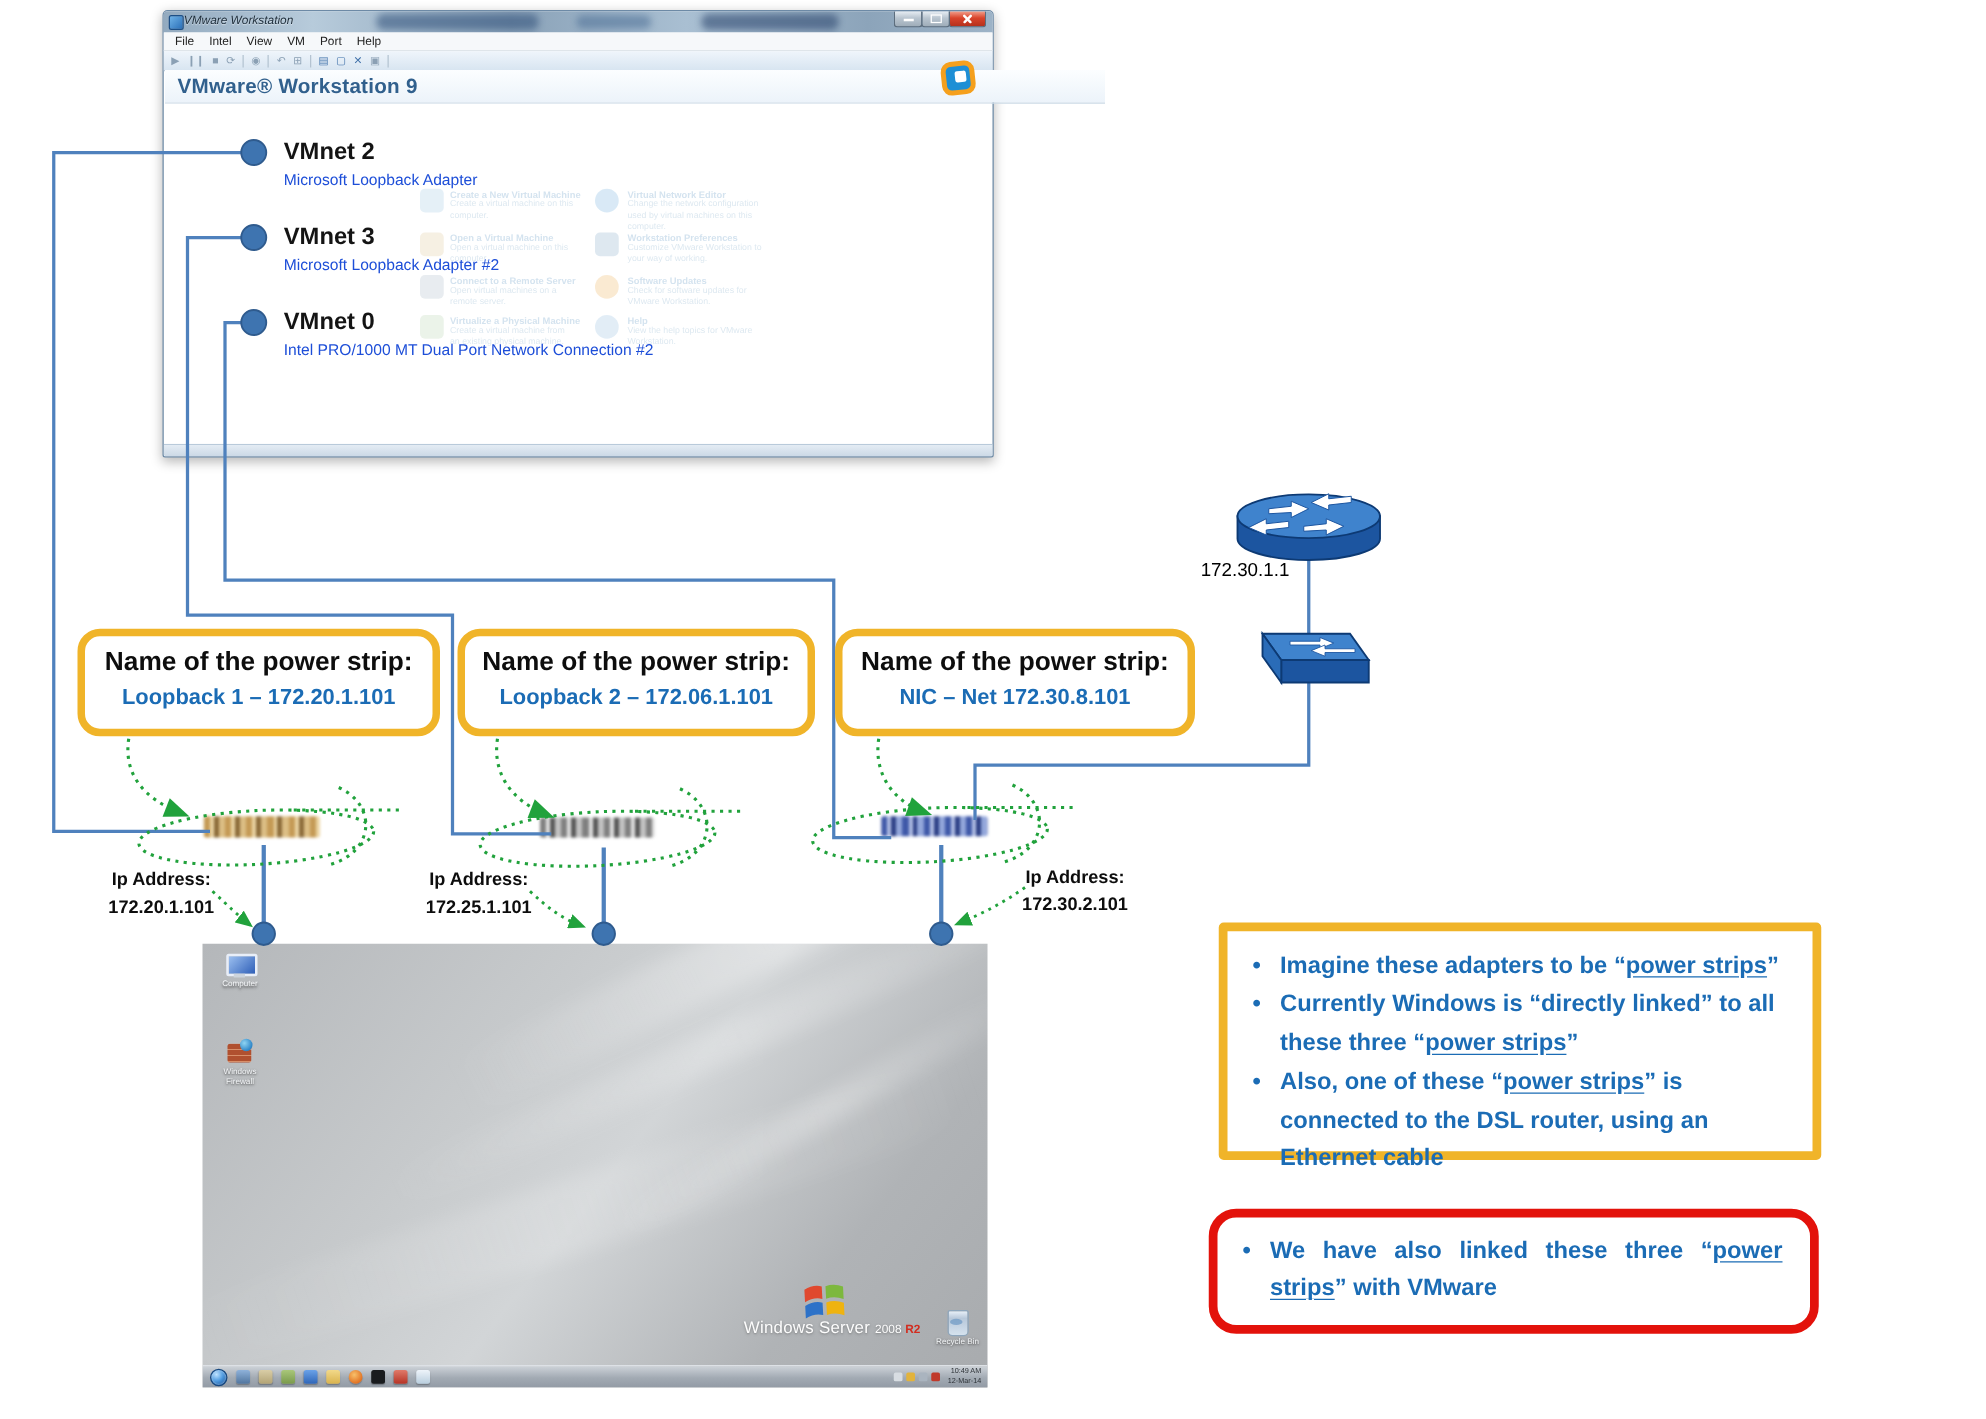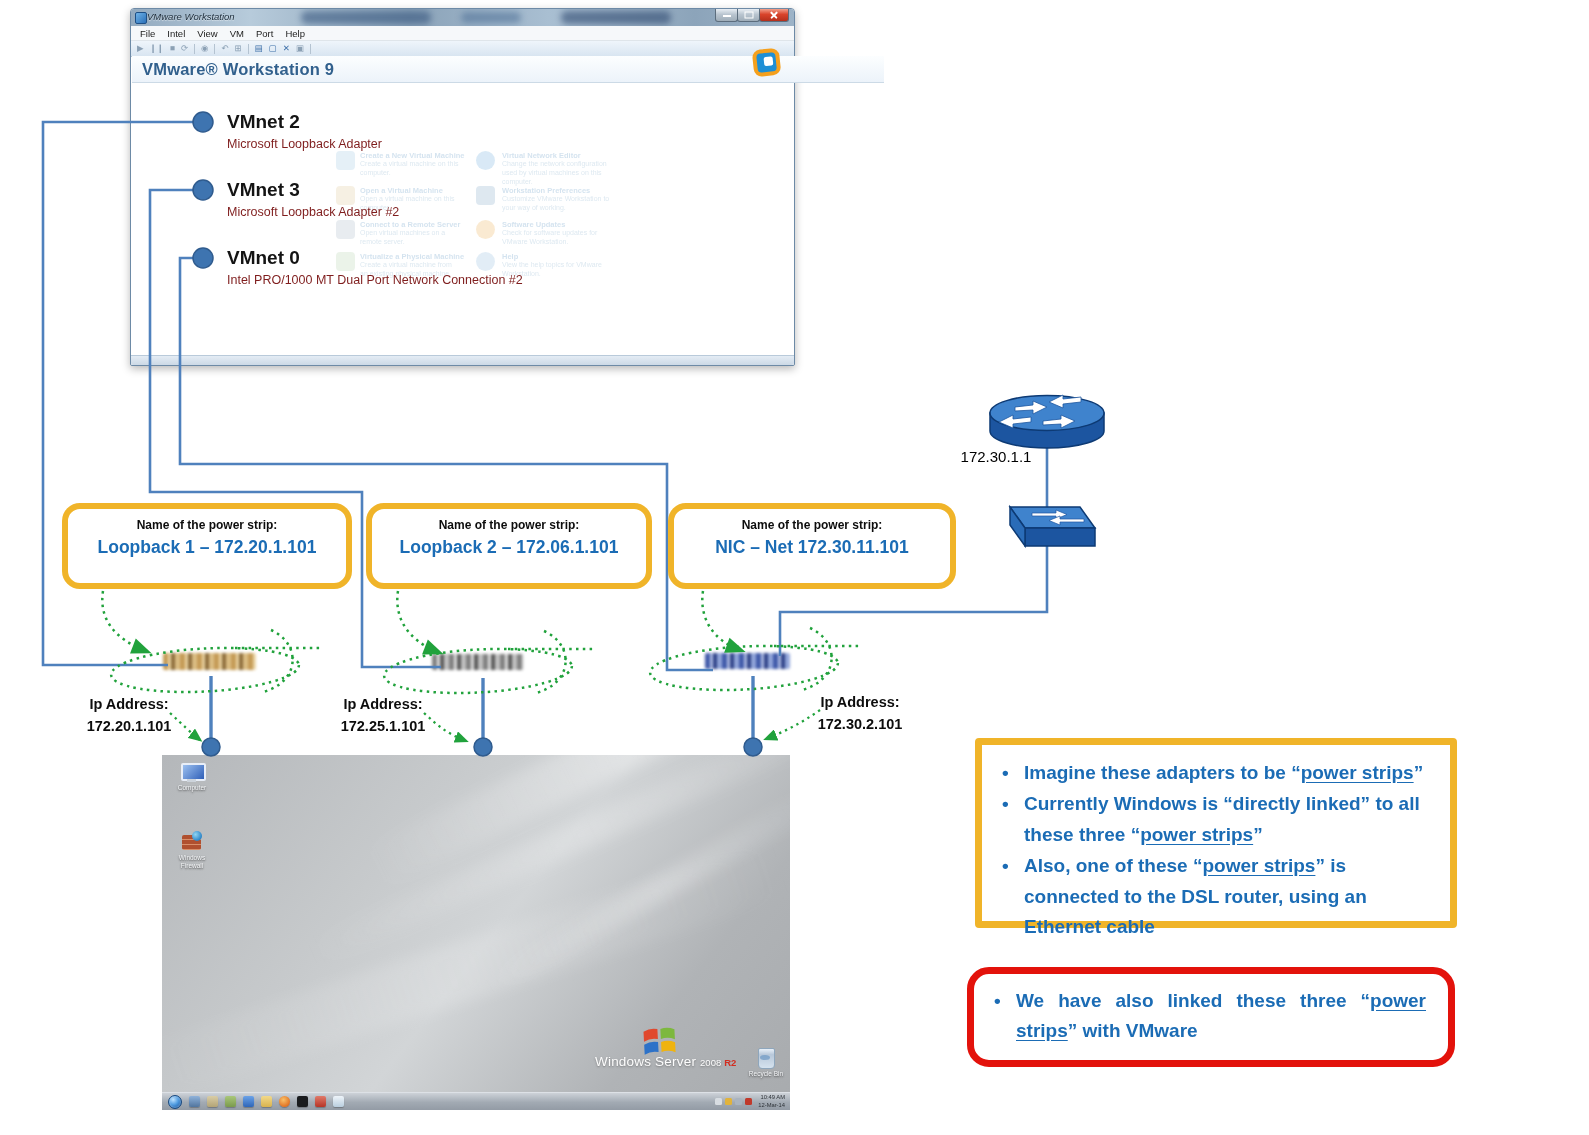--- a/index.html
+++ b/index.html
@@ -44,26 +44,26 @@
 
   
   .home-item{opacity:.38;}
   .hicon{width:19px;height:19px;border-radius:50%;}
   .htitle{font-size:7.5px;font-weight:700;color:#8fb6d6;}
   .hdesc{font-size:7px;color:#a5c3d9;line-height:1.25;}
   .hsq{border-radius:4px;}
 
   
   .vmname{font-size:19px;font-weight:700;color:#141414;}
-  .vmdesc{font-size:12.5px;color:#7f1d1d;white-space:nowrap;}
+  .vmdesc{font-size:12.5px;color:#1d4ed8;white-space:nowrap;}
 
   
   .callout{border:6px solid #F0B429;border-radius:18px;background:#fff;z-index:6;text-align:center;
            padding-top:9px;box-sizing:border-box;height:86px;}
-  .callout .lbl{font-size:12px;font-weight:700;color:#0d0d0d;}
+  .callout .lbl{font-size:21px;font-weight:700;color:#0d0d0d;}
   .callout .val{font-size:17.5px;font-weight:700;color:#1B6CB5;margin-top:5px;}
 
   
   .iplbl{text-align:center;font-weight:700;color:#0d0d0d;font-size:14.5px;line-height:1.55;z-index:6;}
 
   
   .adp{filter:blur(1.4px);border-radius:2px;z-index:3;}
   #adp1{background:repeating-linear-gradient(90deg,#c49a55 0 5px,#ecd6a6 5px 8px,#8a6a38 8px 12px,#dcbe85 12px 17px);}
   #adp2{background:repeating-linear-gradient(90deg,#7f7f7f 0 5px,#e3e3e3 5px 8px,#565656 8px 12px,#c2c2c2 12px 17px);}
   #adp3{background:repeating-linear-gradient(90deg,#3f58a8 0 5px,#b4c1e6 5px 8px,#2c3f85 8px 12px,#93a7db 12px 17px);}
@@ -226,21 +226,21 @@
   <div class="callout abs" style="left:62px;top:503px;width:290px;">
     <div class="lbl">Name of the power strip:</div>
     <div class="val">Loopback 1 – 172.20.1.101</div>
   </div>
   <div class="callout abs" style="left:366px;top:503px;width:286px;">
     <div class="lbl">Name of the power strip:</div>
     <div class="val">Loopback 2 – 172.06.1.101</div>
   </div>
   <div class="callout abs" style="left:668px;top:503px;width:288px;">
     <div class="lbl">Name of the power strip:</div>
-    <div class="val">NIC – Net 172.30.11.101</div>
+    <div class="val">NIC – Net 172.30.8.101</div>
   </div>
 
   <div class="abs" style="left:985px;top:383px;width:125px;height:72px;z-index:6;">
     <svg width="125" height="72" viewBox="0 0 125 72">
       <path d="M5,30 L5,48 A57,17 0 0 0 119,48 L119,30 Z" fill="#1c55a0" stroke="#0d3a74" stroke-width="1.5"></path>
       <ellipse cx="62" cy="30" rx="57" ry="17.5" fill="#3f83cd" stroke="#0d3a74" stroke-width="1.5"></ellipse>
       <g fill="#ffffff" stroke="#1c55a0" stroke-width=".8">
         <path d="M30,24 L48,22 L48,18 L62,24 L48,31 L48,27 L30,28 Z"></path>
         <path d="M96,18 L78,20 L78,16 L64,23 L78,29 L78,25 L96,23 Z" transform="translate(0,-4)"></path>
         <path d="M58,38 L76,36 L76,32 L90,38 L76,45 L76,41 L58,42 Z"></path>

